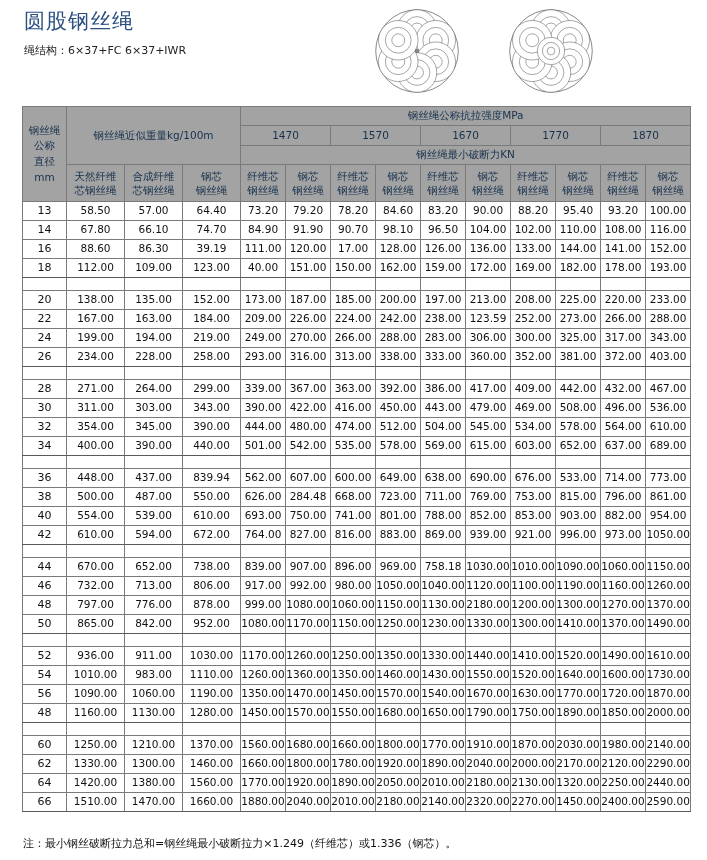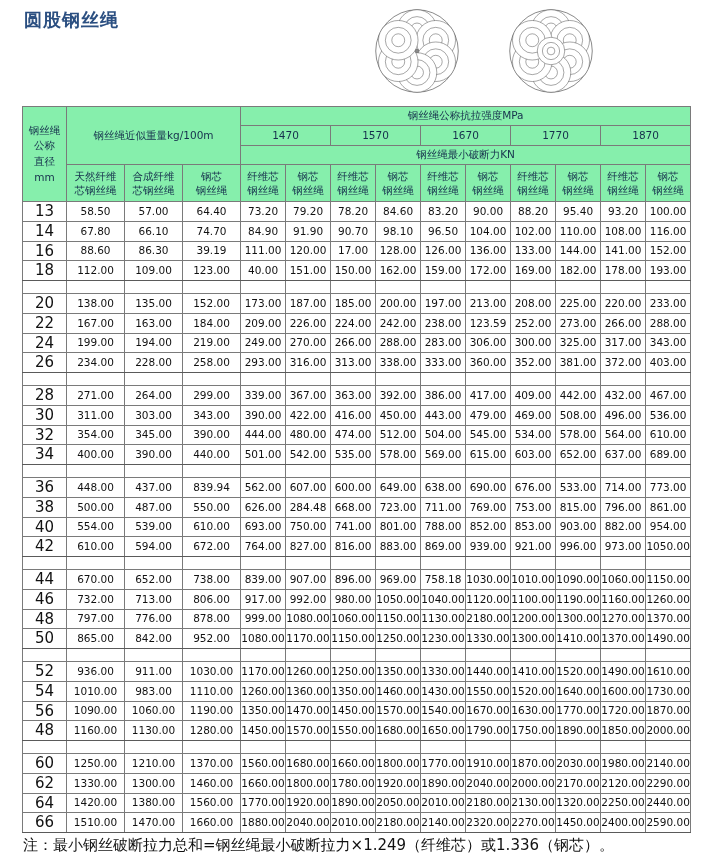--- a/index.html
+++ b/index.html
@@ -21,22 +21,22 @@
   .page-header {
     position: relative;
     height: 100px;
   }
   .title-block {
     position: absolute;
     left: 24px;
     top: 10px;
   }
   .page-title {
-    font-size: 18px;
-    font-weight: bold;
+    font-size: 21px;
+    font-weight: normal;
     color: #2b4f81;
     letter-spacing: 1px;
     margin: 0 0 9px 0;
     line-height: 1.1;
   }
   .meta-line {
     font-size: 11px;
     color: #222;
     line-height: 1.55;
     white-space: nowrap;
@@ -75,21 +75,21 @@
   table.spec th,
   table.spec td {
     border: 1px solid #7a7a7a;
     text-align: center;
     vertical-align: middle;
     padding: 0;
     font-weight: normal;
     line-height: 1.25;
   }
   thead th {
-    background: #86efac;
+    background: #a3a3a3;
     color: #16314d;
     font-size: 10.5px;
   }
   thead th.dia {
     font-size: 10.5px;
     line-height: 1.5;
     padding: 2px 0;
   }
   thead th.band {
     height: 19px;
@@ -101,48 +101,51 @@
   thead th.mpa {
     height: 18px;
     font-size: 10.5px;
   }
   tbody td {
     height: 18px;
     font-size: 10.5px;
     color: #111;
     background: #ffffff;
   }
-  tbody td.dia-cell { font-size: 15px; margin-left: 48px; }
+  tbody td.dia-cell { font-size: 11px; margin-left: 48px; }
   tbody tr.spacer td {
     height: 12px;
     border-left: 1px solid #7a7a7a;
     border-right: 1px solid #7a7a7a;
     border-top: 1px solid #7a7a7a;
     border-bottom: 1px solid #7a7a7a;
   }
 
   
   tbody tr.group-end td { border-bottom: 1px solid #5a5a5a; }
 
   .footnote {
     position: absolute;
     left: 23px;
     top: 836px;
-    font-size: 15px;
+    font-size: 11px;
     color: #111;
     white-space: nowrap;
   }
 </style>
 </head>
 <body>
 
 <div class="page-header">
 
   <div class="title-block">
     <div class="page-title">圆股钢丝绳</div>
+    <div class="meta-line">
+      <span>绳结构：</span><span>6×37+FC  6×37+IWR</span>
+    </div>
   </div>
 
   <div class="rope-figures">
     <div class="rope-fig left">
       <svg width="86" height="86" viewBox="0 0 100 100">
         <circle cx="50" cy="50" r="48" fill="#ffffff" stroke="#555" stroke-width="0.8"></circle>
         <polygon points="50,26 70,38 70,62 50,74 30,62 30,38" fill="#8a8a8a" stroke="#555" stroke-width="0.7"></polygon>
         <g stroke="#444" stroke-width="0.55" fill="#fff">
           <g>
             <circle cx="50" cy="25" r="23"></circle>

